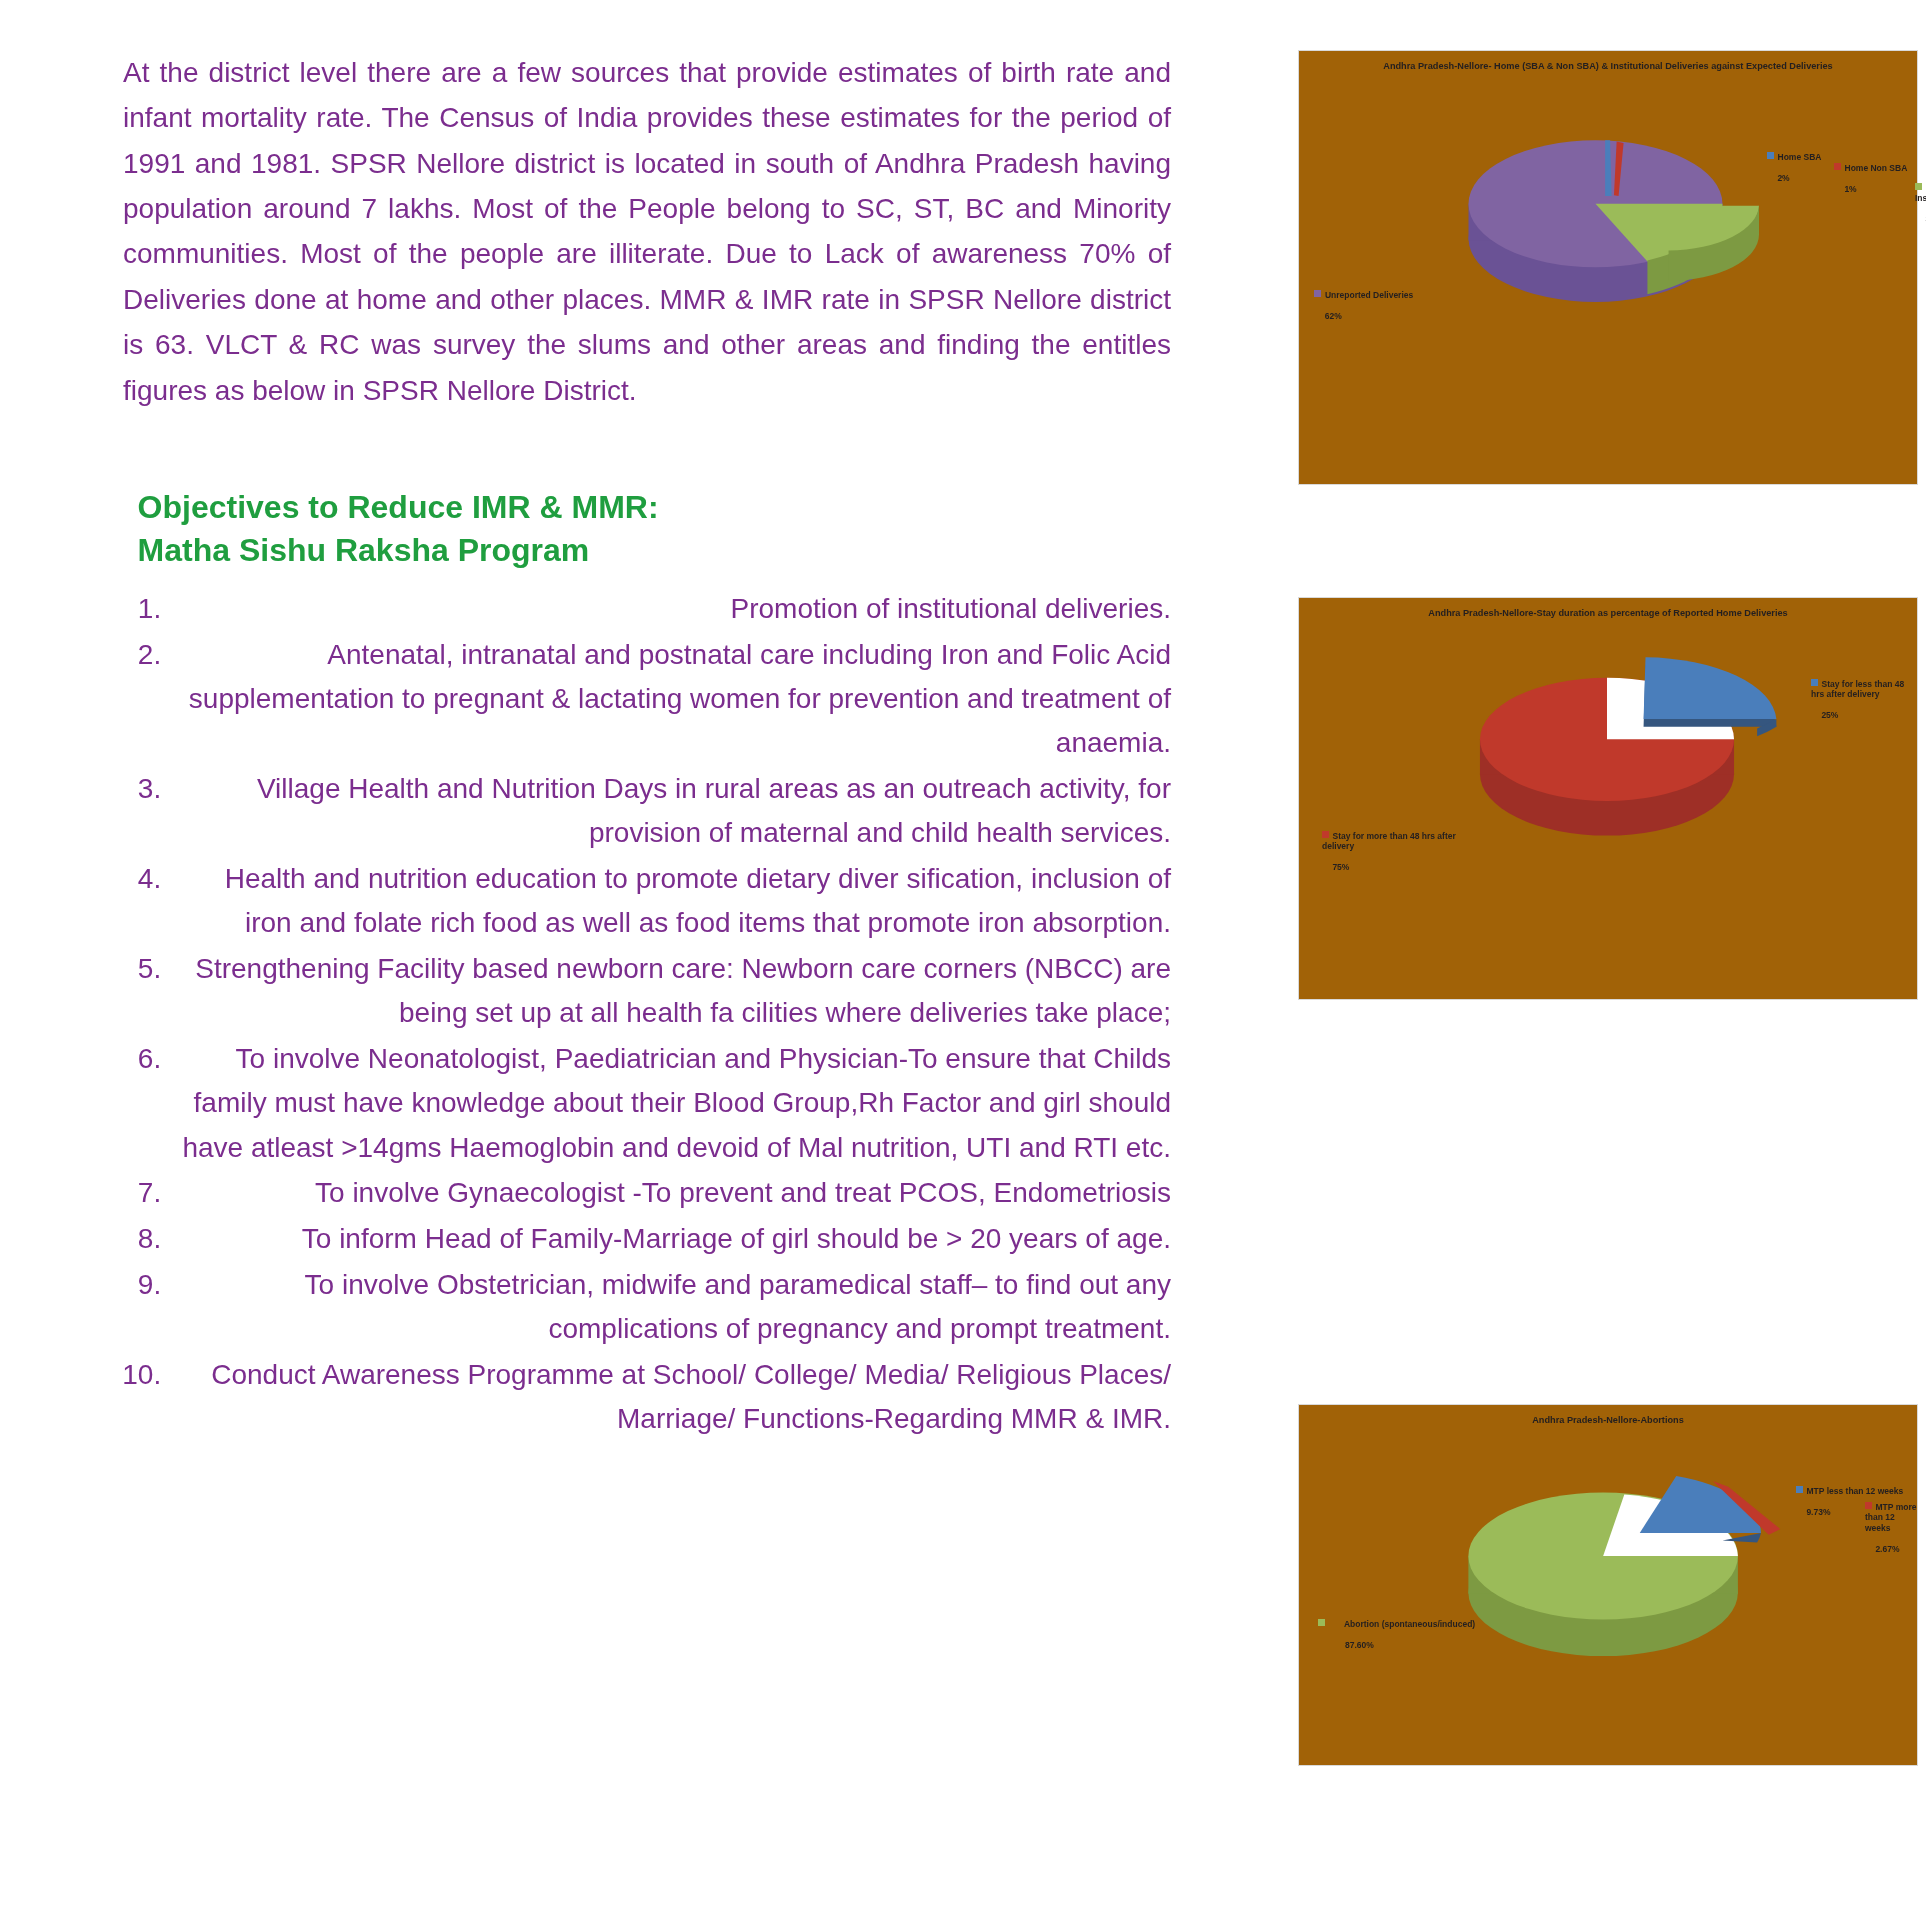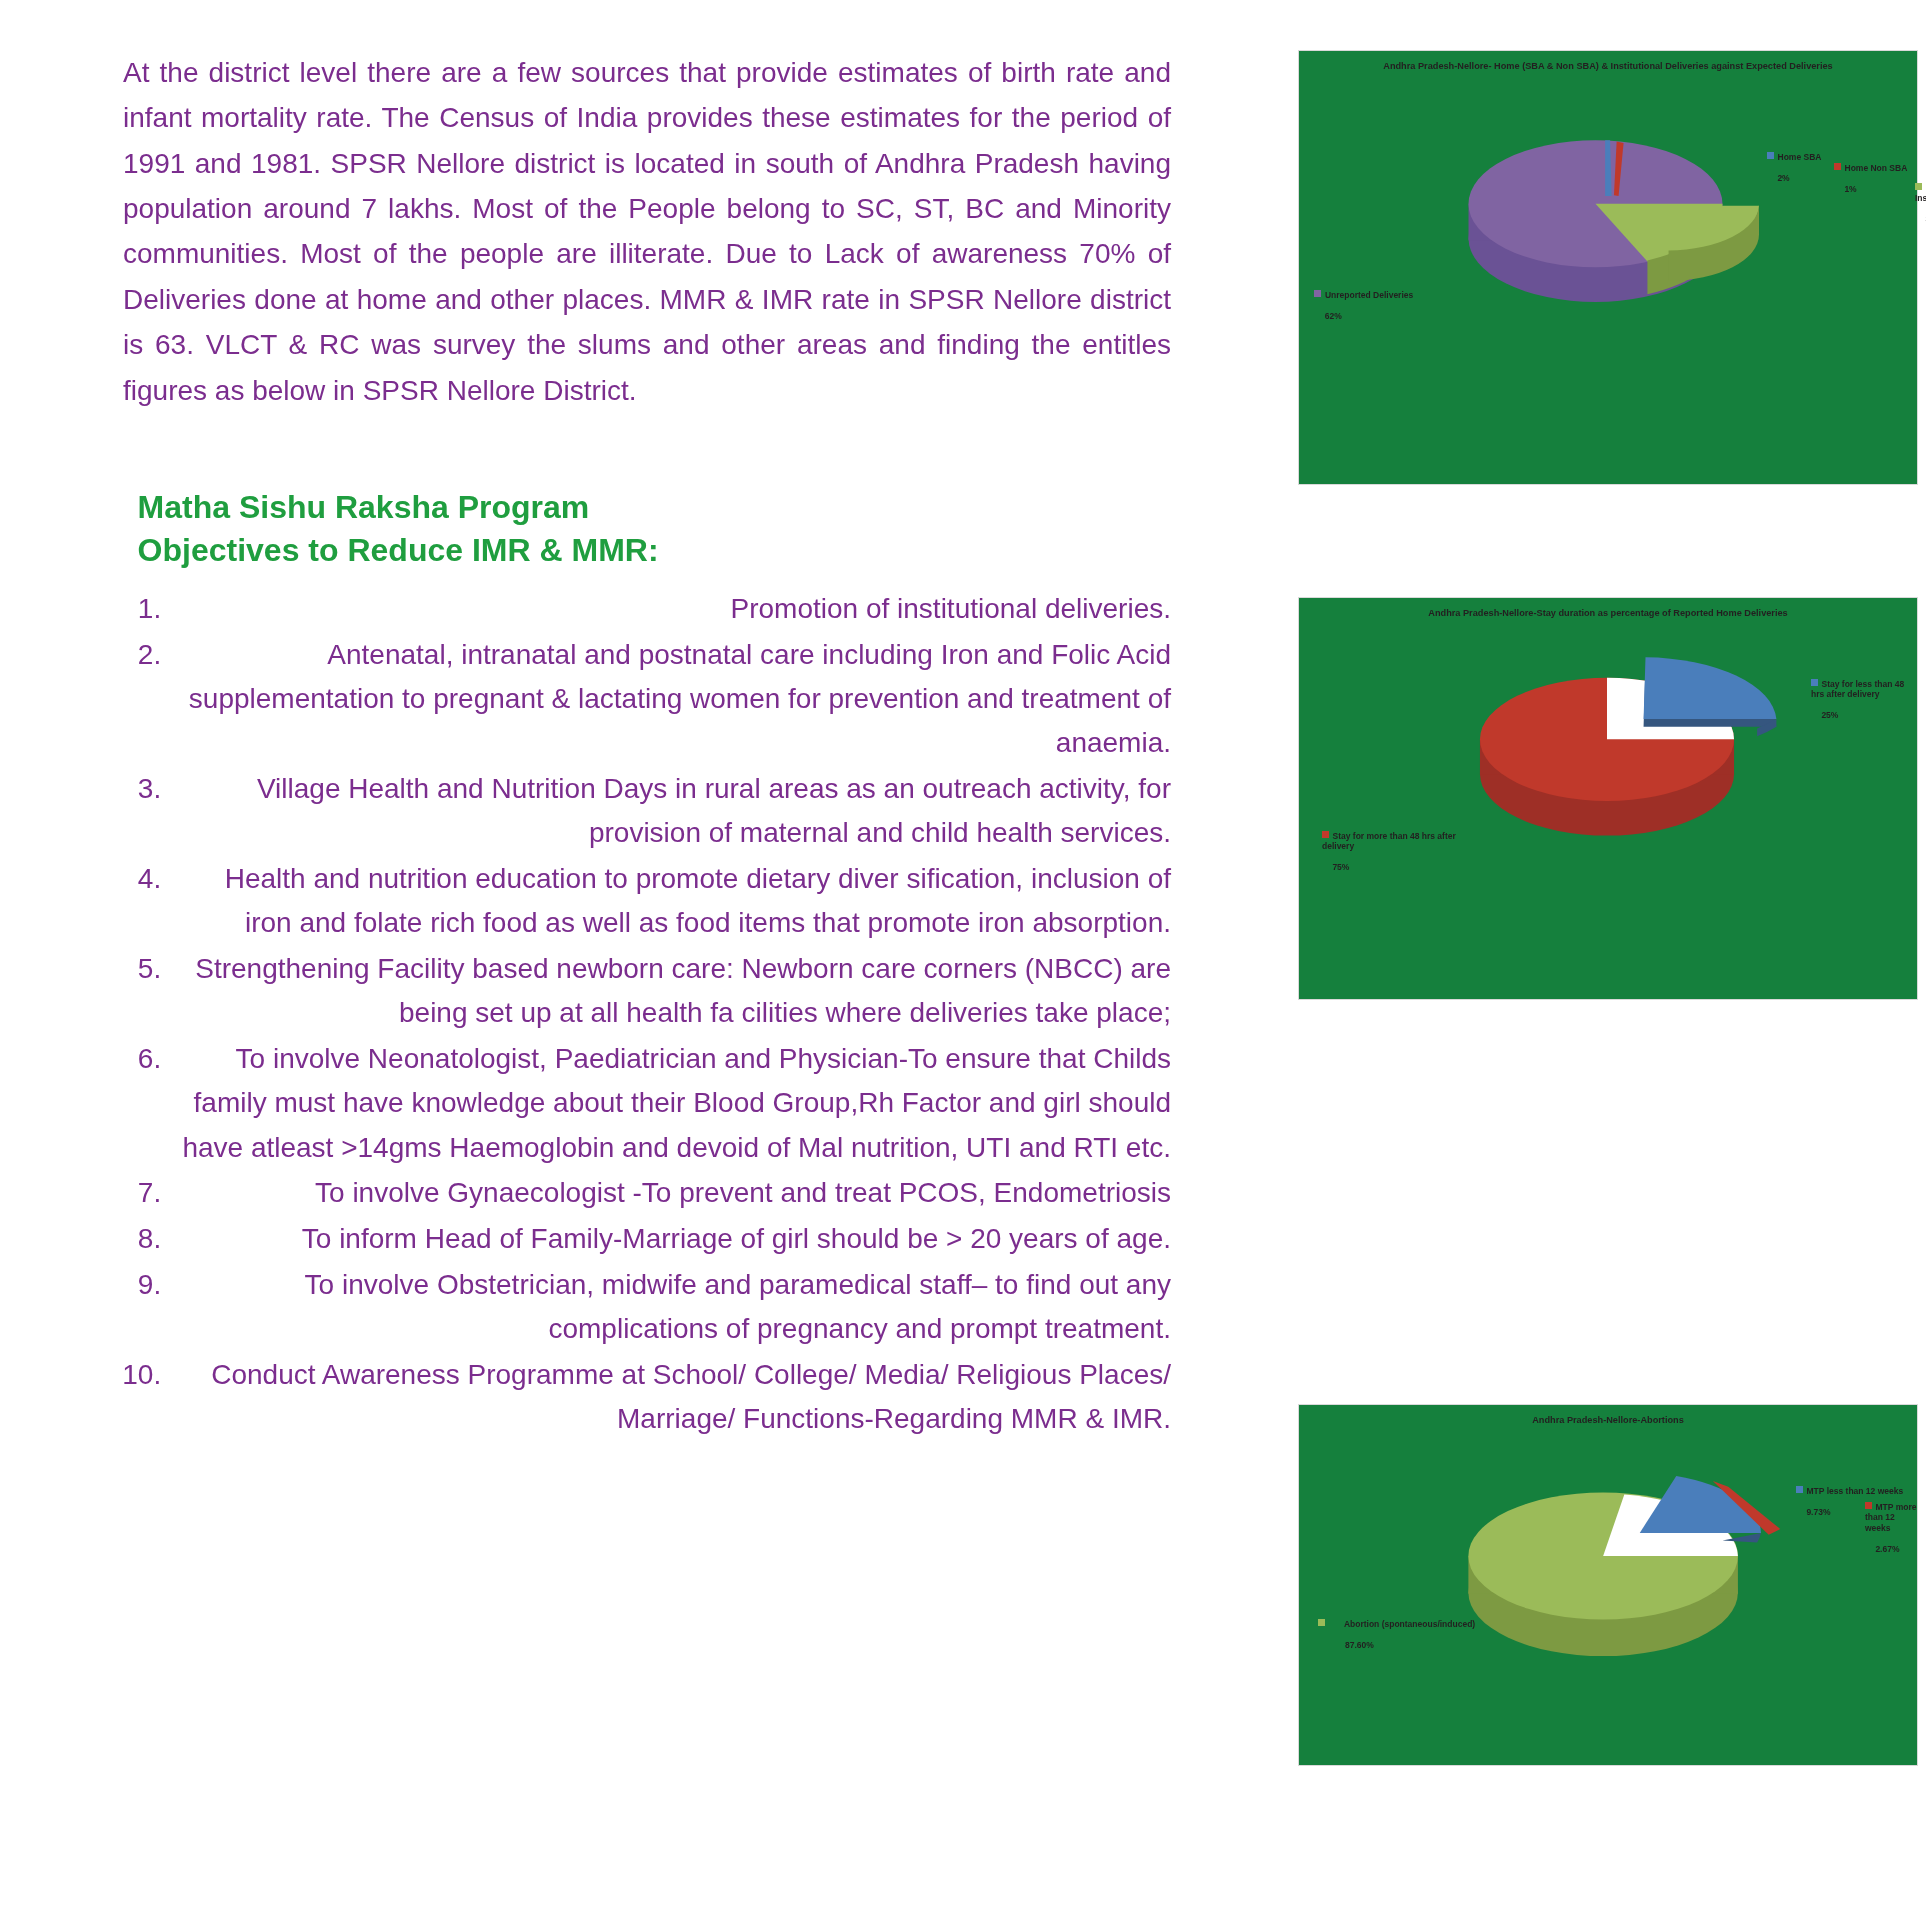--- a/index.html
+++ b/index.html
@@ -69,21 +69,21 @@
   }
   ol.objectives > li {
     margin-bottom: 1.5px;
     padding-left: 8.5px;
     text-align: right;
   }
 
   
   .chart-card {
     border: 0.8px solid #d9d9d9;
-    background: #15803d;
+    background: #a16207;
     position: relative;
     margin-bottom: 0;
   }
   .chart-title {
     text-align: center;
     font-size: 9.2px;
     font-weight: bold;
     color: #231f20;
     padding-top: 10px;
     line-height: 1.3;
@@ -123,22 +123,22 @@
   <div class="columns">
 
     <div class="col-left">
 
 
 
       <p class="body-text">At the district level there are a few sources that provide estimates of birth rate and infant mortality rate. The Census of India provides these estimates for the period of 1991 and 1981. SPSR Nellore district is located in south of Andhra Pradesh having population around 7 lakhs. Most of the People belong to SC, ST, BC and Minority communities. Most of the people are illiterate. Due to Lack of awareness 70% of Deliveries done at home and other places. MMR &amp; IMR rate in SPSR Nellore district is 63. VLCT &amp; RC was survey the slums and other areas and finding the entitles figures as below in SPSR Nellore District.</p>
 
       <div class="spacer-lg"></div>
 
+      <h2 class="program-title">Objectives to Reduce IMR &amp; MMR:</h2>
       <h2 class="program-title">Matha Sishu Raksha Program</h2>
-      <h2 class="program-title">Objectives to Reduce IMR &amp; MMR:</h2>
 
       <ol class="objectives">
         <li>Promotion of institutional deliveries.</li>
         <li>Antenatal, intranatal and postnatal care including Iron and Folic Acid supplementation to pregnant &amp; lactating women for prevention and treatment of anaemia.</li>
         <li>Village Health and Nutrition Days in rural areas as an outreach activity, for provision of maternal and child health services.</li>
         <li>Health and nutrition education to promote dietary diver sification, inclusion of iron and folate rich food as well as food items that promote iron absorption.</li>
         <li>Strengthening Facility based newborn care: Newborn care corners (NBCC) are being set up at all health fa cilities where deliveries take place;</li>
         <li>To involve Neonatologist, Paediatrician and Physician-To ensure that Childs  family  must have knowledge about  their Blood Group,Rh Factor and girl should have atleast &gt;14gms  Haemoglobin and devoid of Mal nutrition, UTI and RTI  etc.</li>
         <li>To involve Gynaecologist -To prevent and treat PCOS, Endometriosis</li>
         <li>To inform Head of Family-Marriage of girl should be &gt; 20 years of age.</li>

